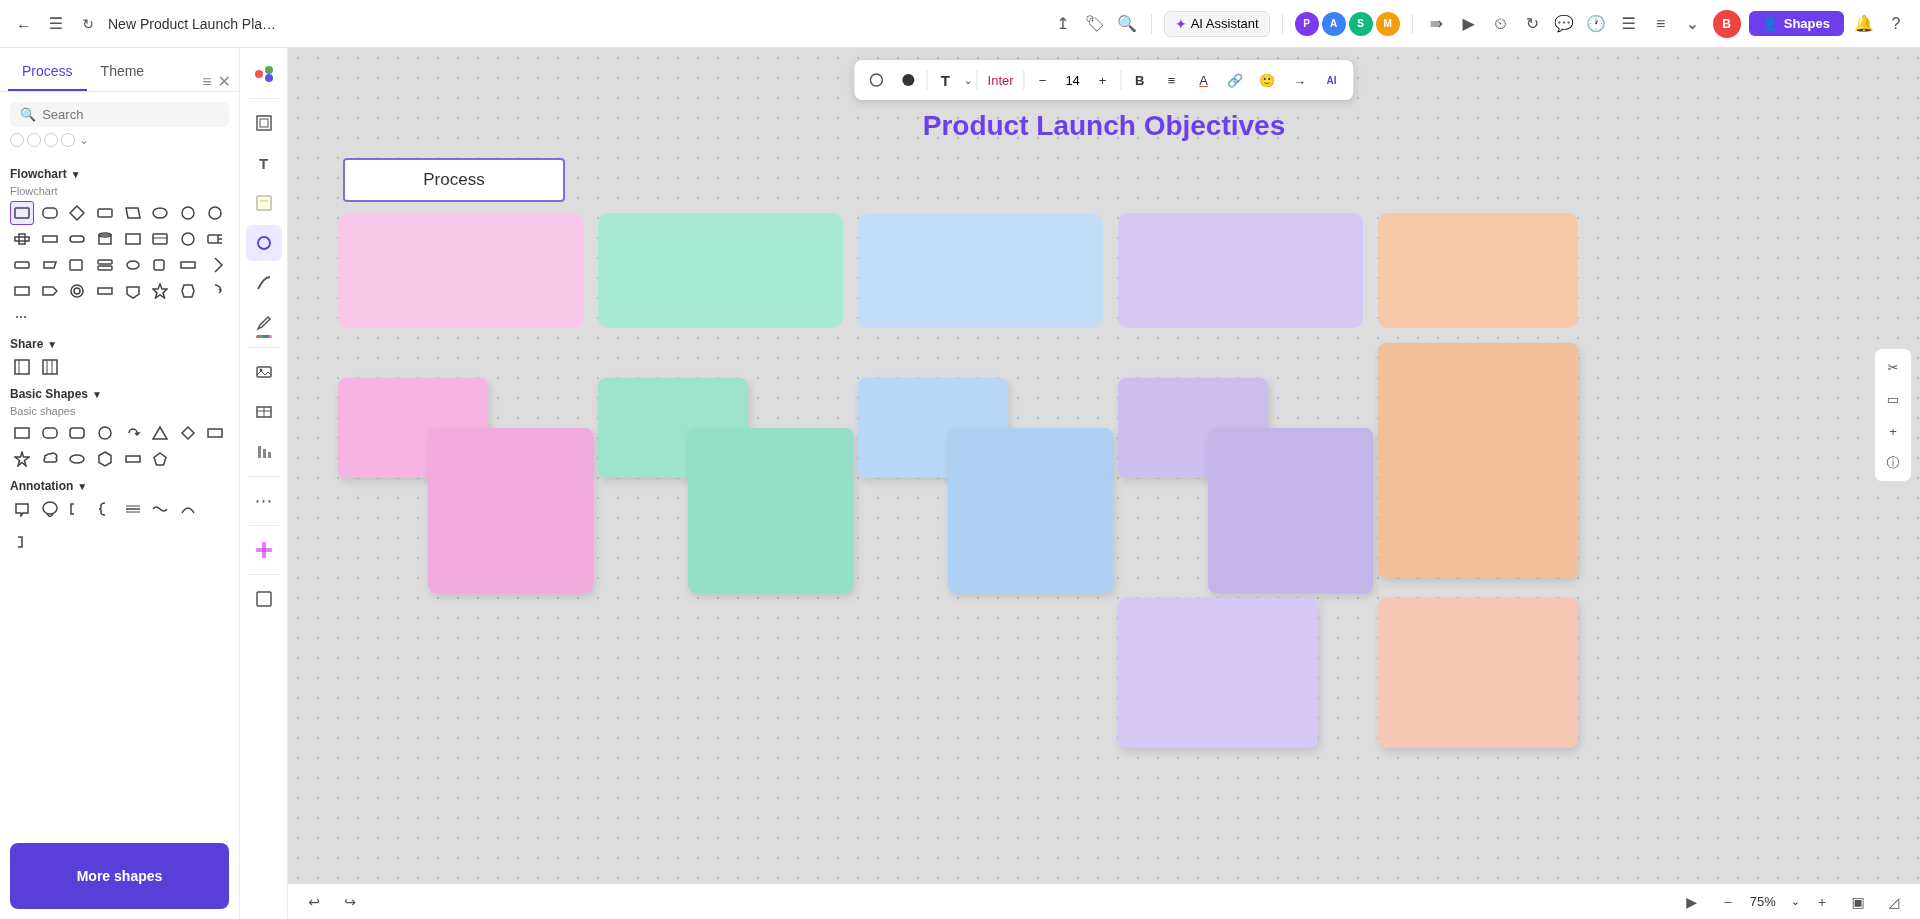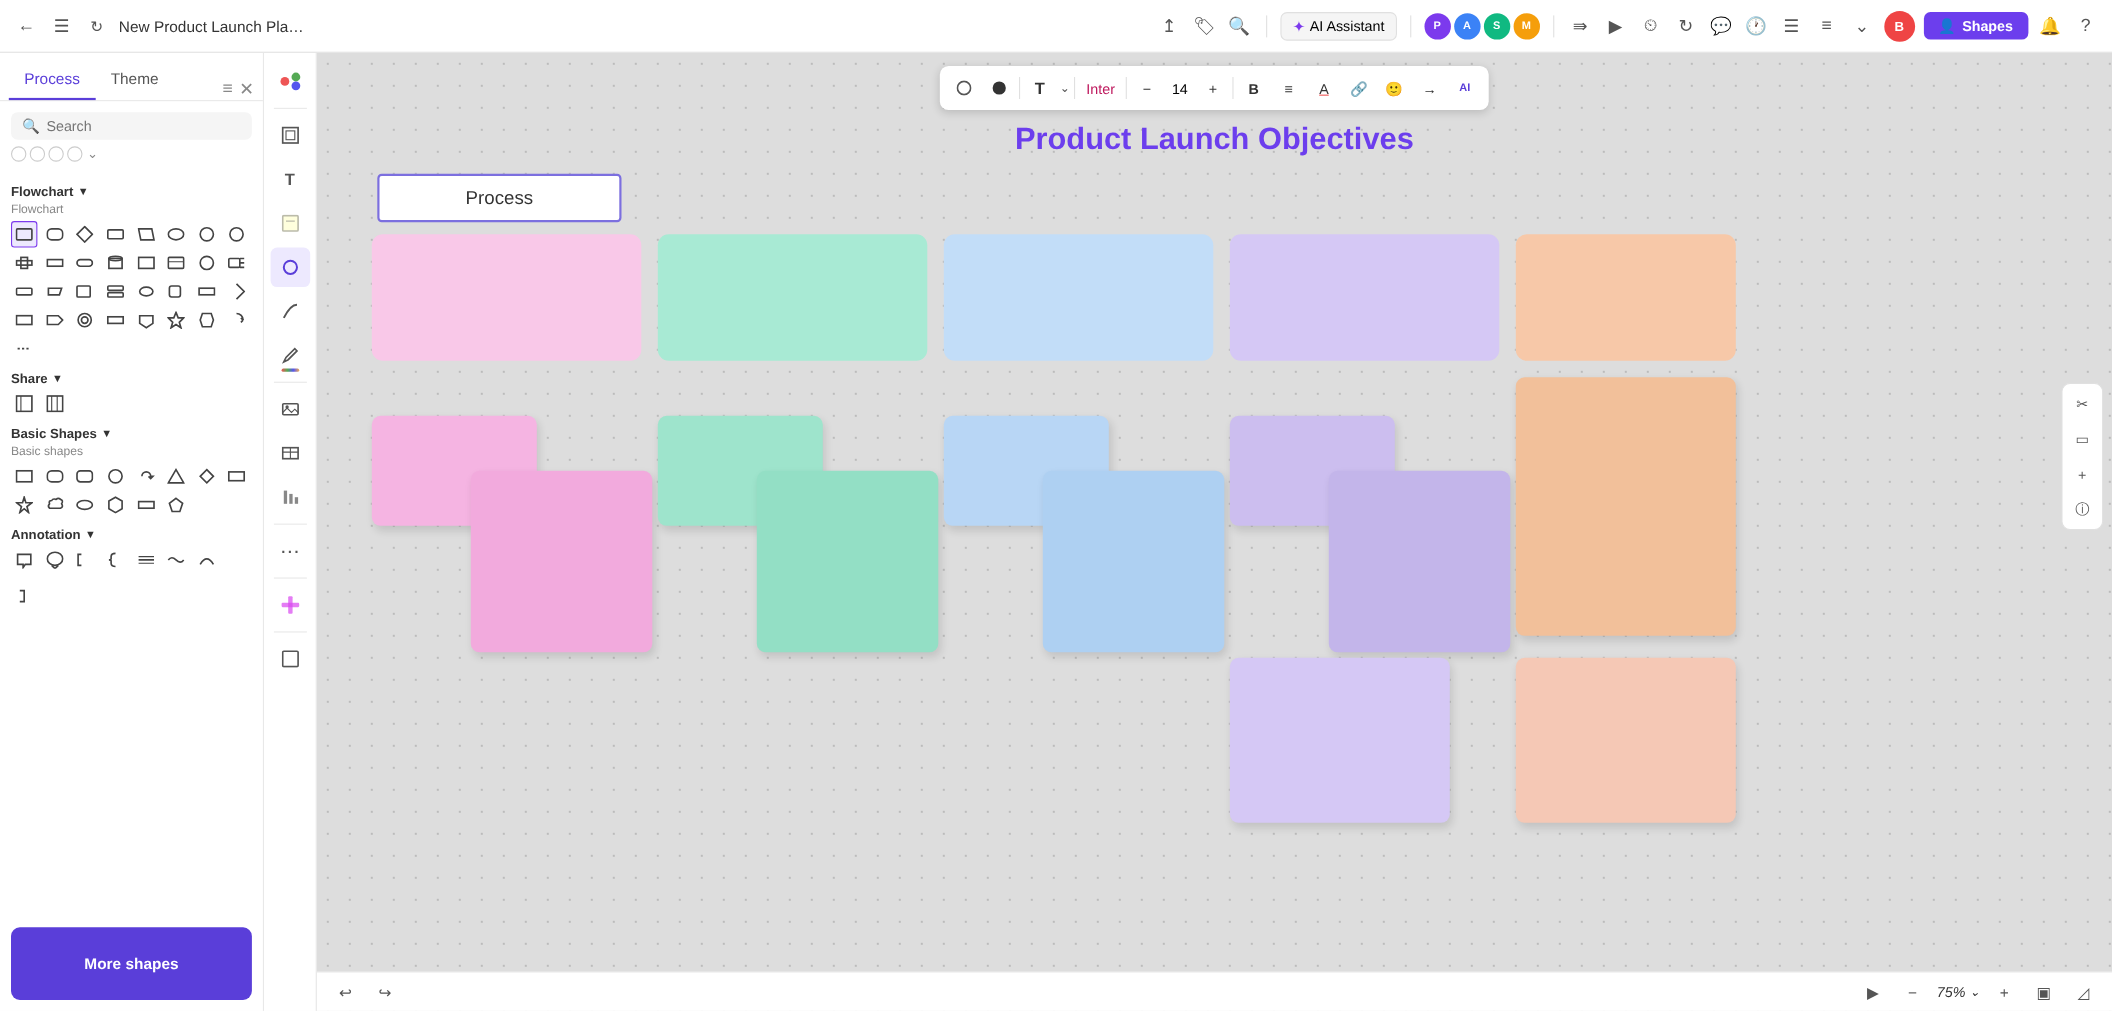--- a/index.html
+++ b/index.html
@@ -246,21 +246,21 @@
       bottom: 0; left: 0; right: 0;
       height: 36px;
       background: #fff;
       border-top: 1px solid #e0e0e0;
       display: flex;
       align-items: center;
       padding: 0 12px;
       gap: 8px;
     }
     .bottom-btn { width: 28px; height: 28px; display: flex; align-items: center; justify-content: center; border-radius: 4px; cursor: pointer; color: #555; font-size: 14px; }
-    .zoom-ctrl { display: flex; align-items: center; gap: 4px; font-size: 13px; color: #333; font-style: italic; }
+    .zoom-ctrl { display: flex; align-items: center; gap: 15px; font-size: 13px; color: #333; }
     .zoom-val { font-size: 13px; font-weight: 500; cursor: pointer; }
     .spacer { flex: 1; }
 
     
     .right-mini-toolbar {
       position: absolute;
       right: 8px;
       top: 300px;
       display: flex;
       flex-direction: column;

